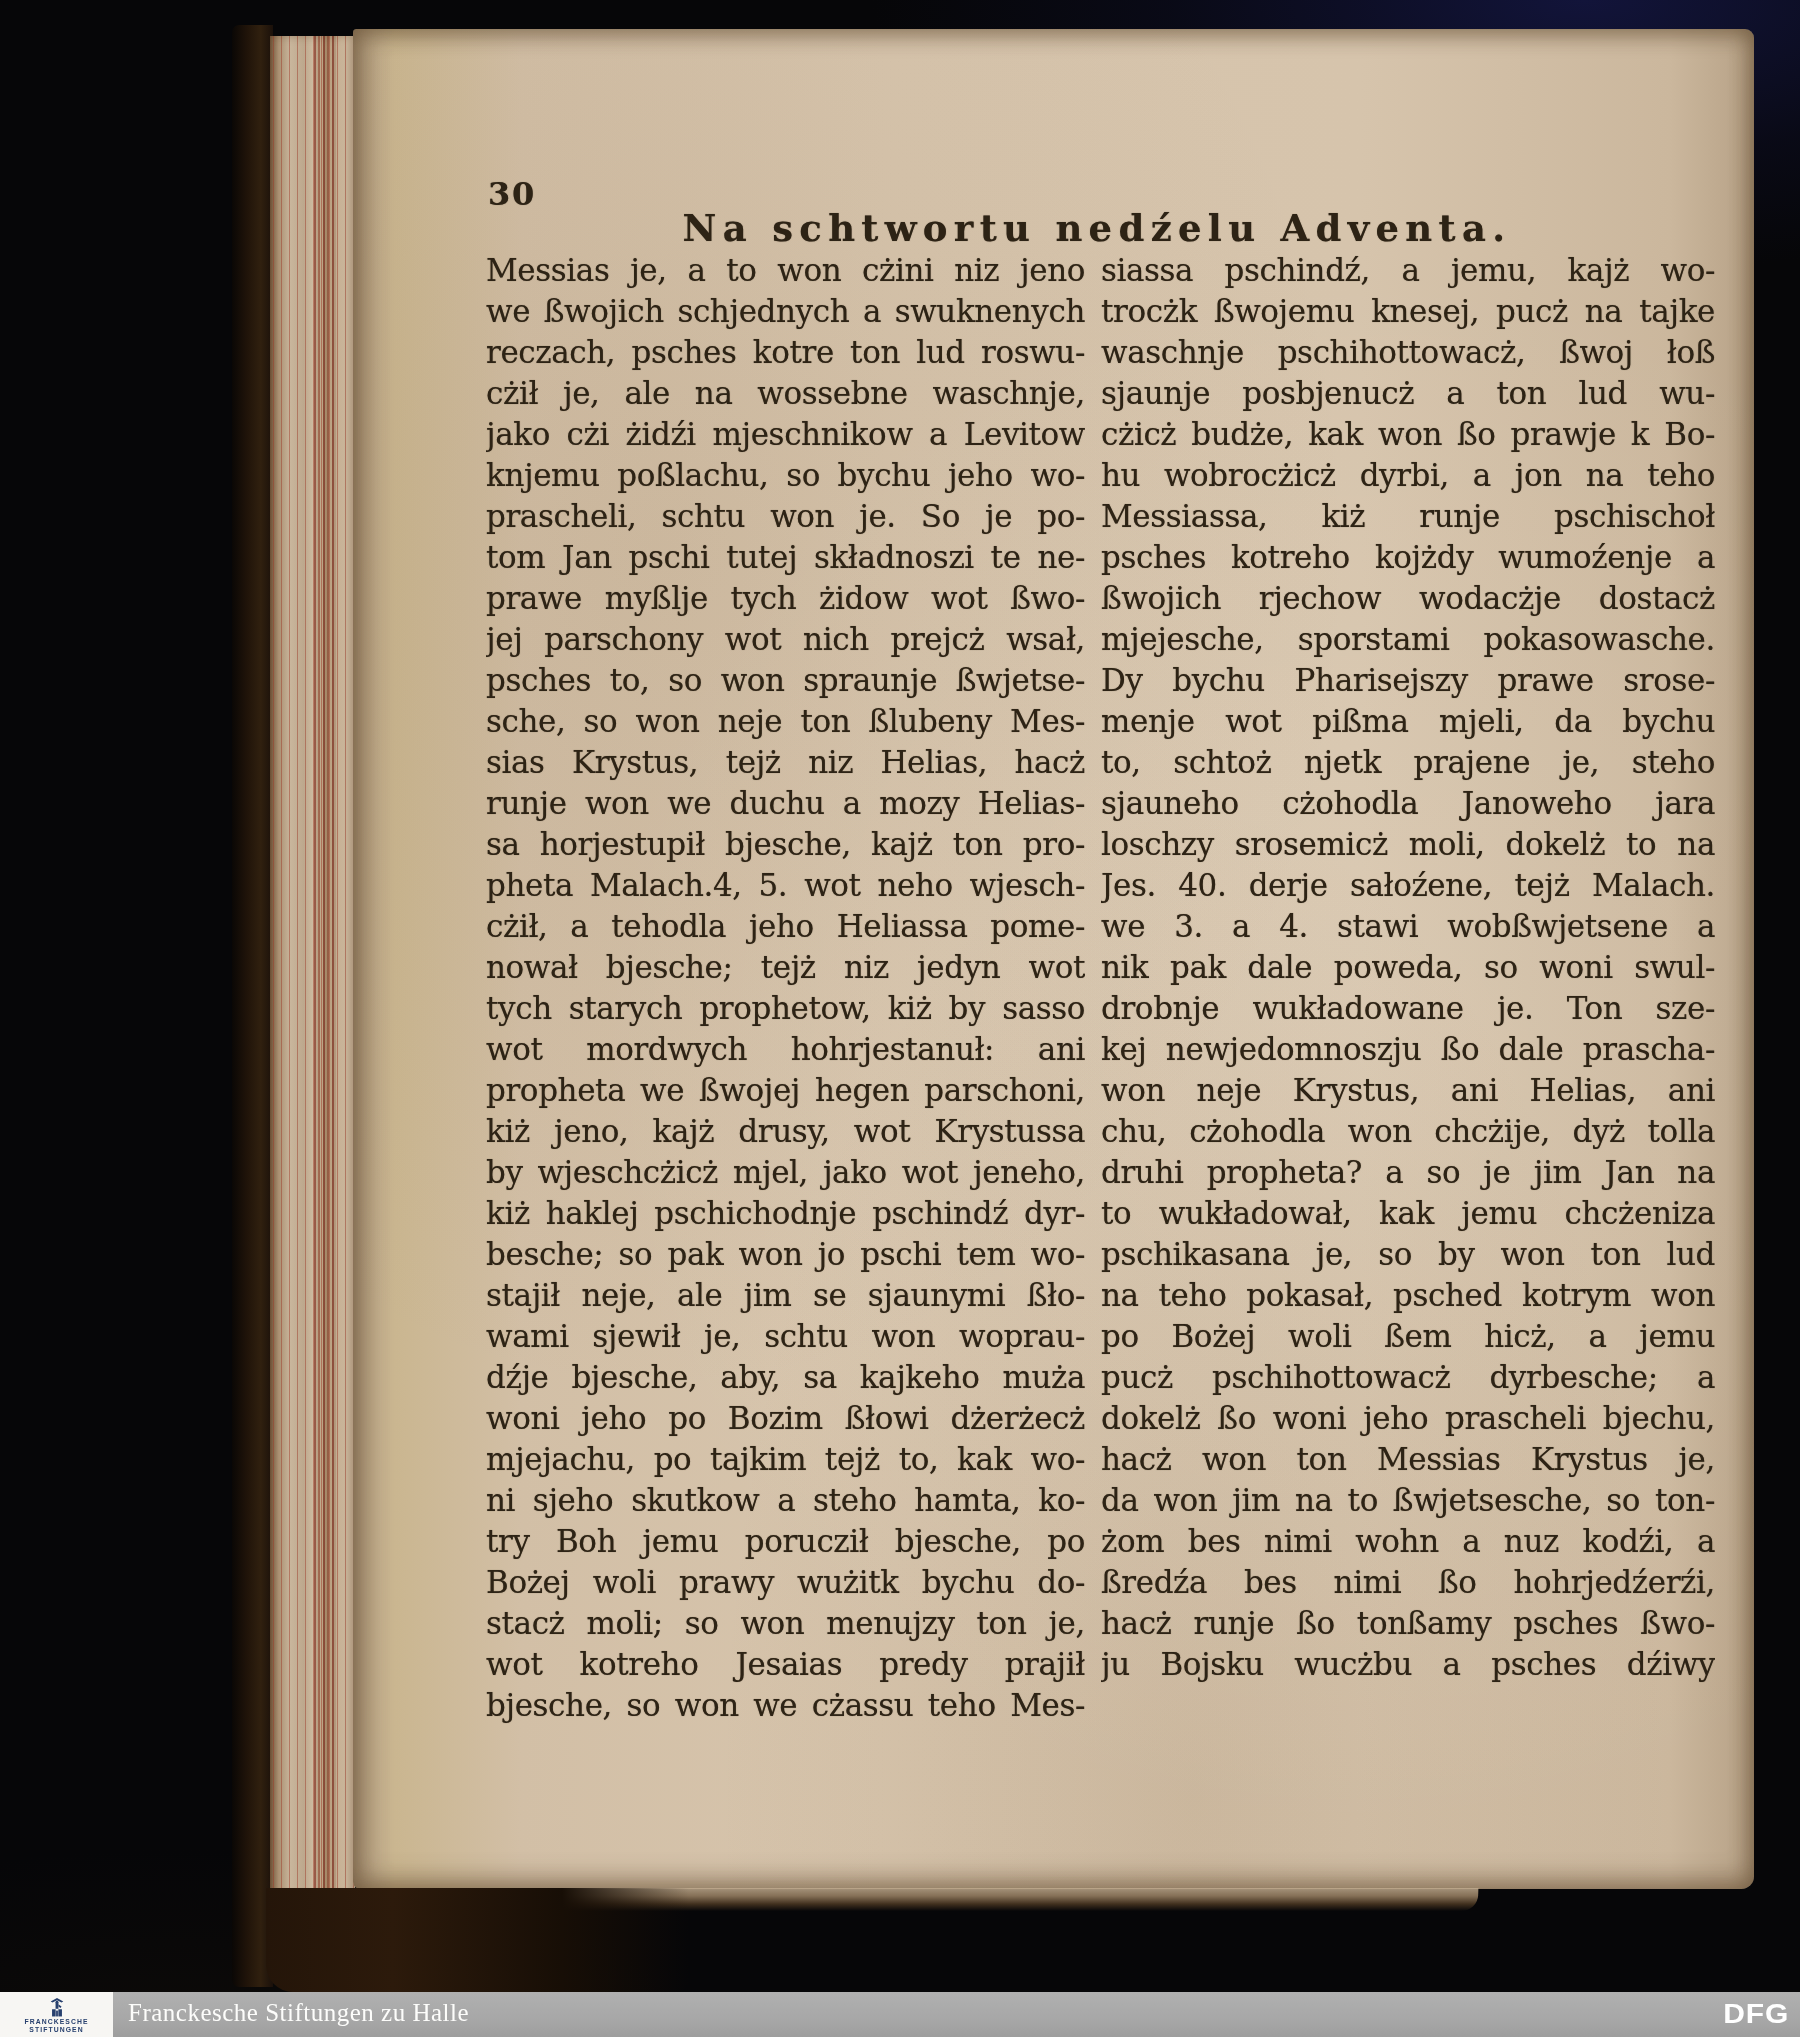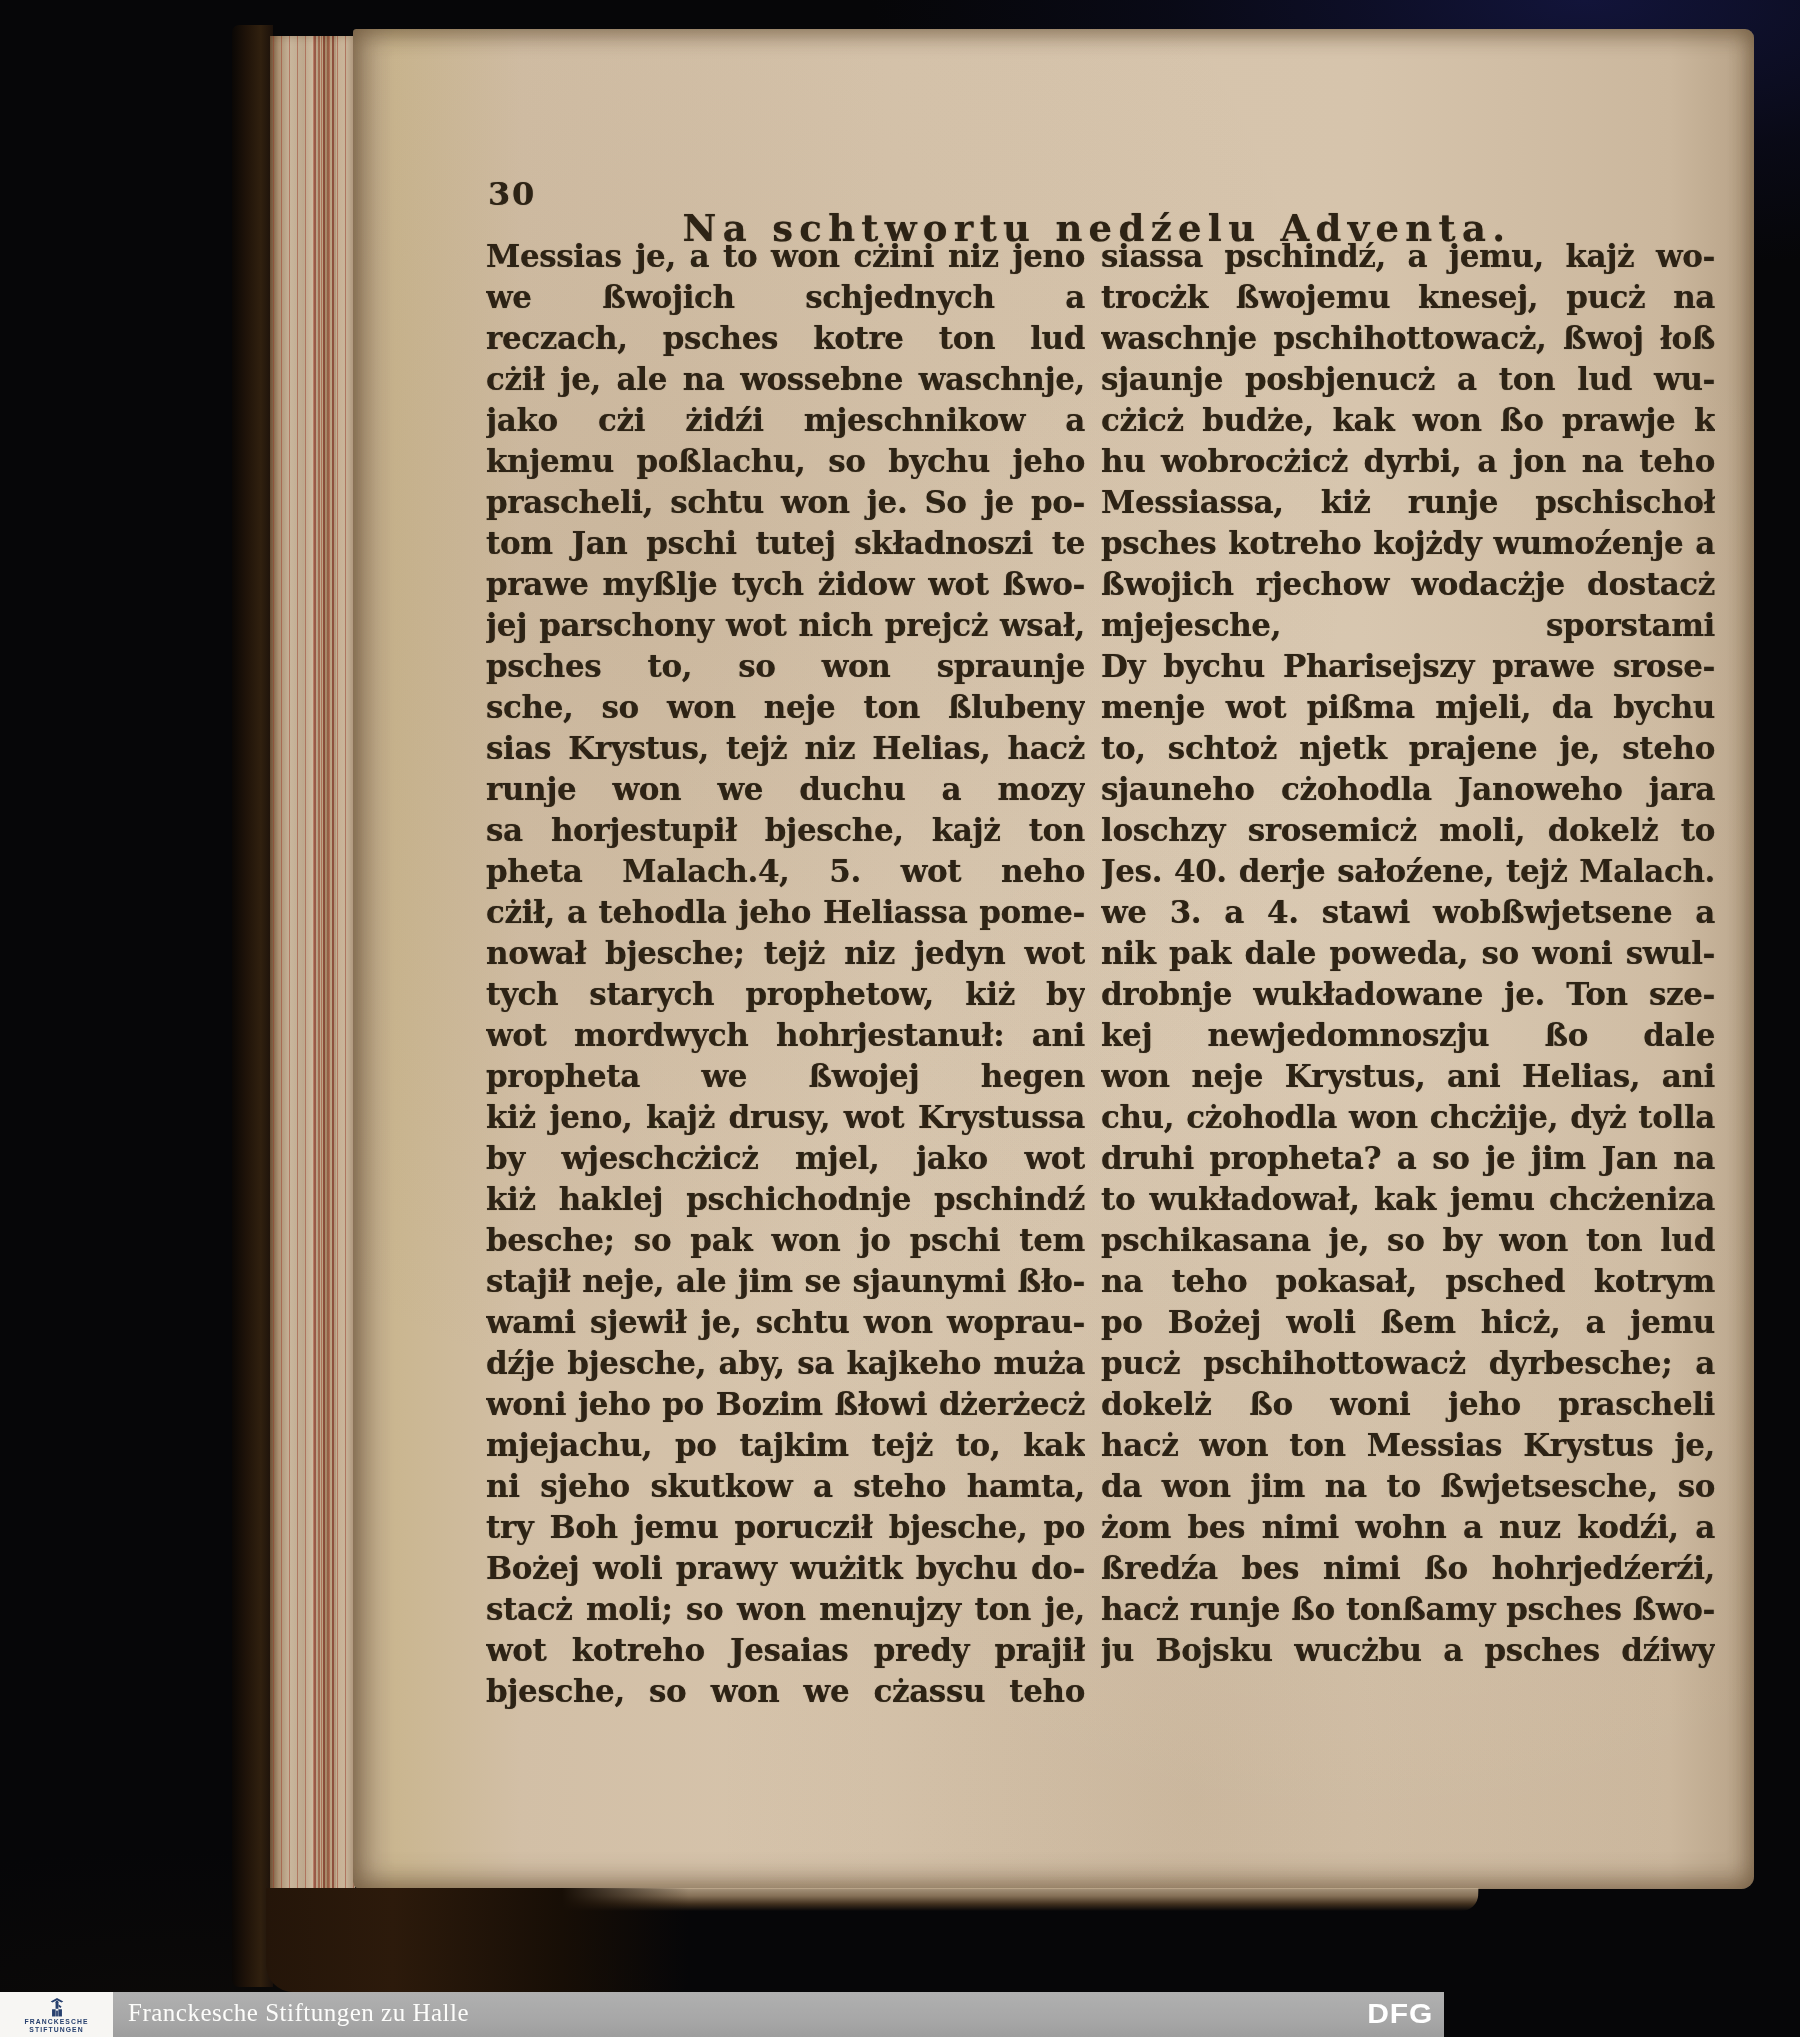--- a/index.html
+++ b/index.html
@@ -68,33 +68,33 @@
     position:absolute;left:135px;top:146px;
     font-size:32px;font-weight:700;letter-spacing:1.8px;
   }
   .running-header{
     position:absolute;left:133px;top:137px;width:1222px;
     text-align:center;font-size:37px;font-weight:700;letter-spacing:6.3px;
     white-space:nowrap;
     margin-top:40px;
   }
   .column{
-    position:absolute;top:207px;
-    font-size:31px;font-weight:700;line-height:41px;
+    position:absolute;top:221px;
+    font-size:31px;font-weight:400;line-height:41px;
     letter-spacing:-0.4px;
   }
   .column .line{
     text-align:justify;text-align-last:justify;
     white-space:normal;height:41px;overflow:hidden;
   }
   .col-left{left:133px;width:599px;}
   .col-right{left:742px;width:614px;margin-left:6px;}
   
   .footer-bar{
-    position:absolute;left:0;bottom:0;width:1444px;height:46px;
+    position:absolute;left:0;bottom:0;width:1800px;height:46px;
     background:linear-gradient(180deg,#b0b0b0 0%,#a7a7a7 60%,#9d9d9d 100%);
   }
   .logo-box{
     position:absolute;left:0;top:0;width:113px;height:46px;
     background:#f7f6f3;
     display:flex;flex-direction:column;align-items:center;justify-content:center;
     gap:0.9px;cursor:pointer;
   }
   .logo-glyph{width:18px;height:20px;display:block;}
   .logo-text{

